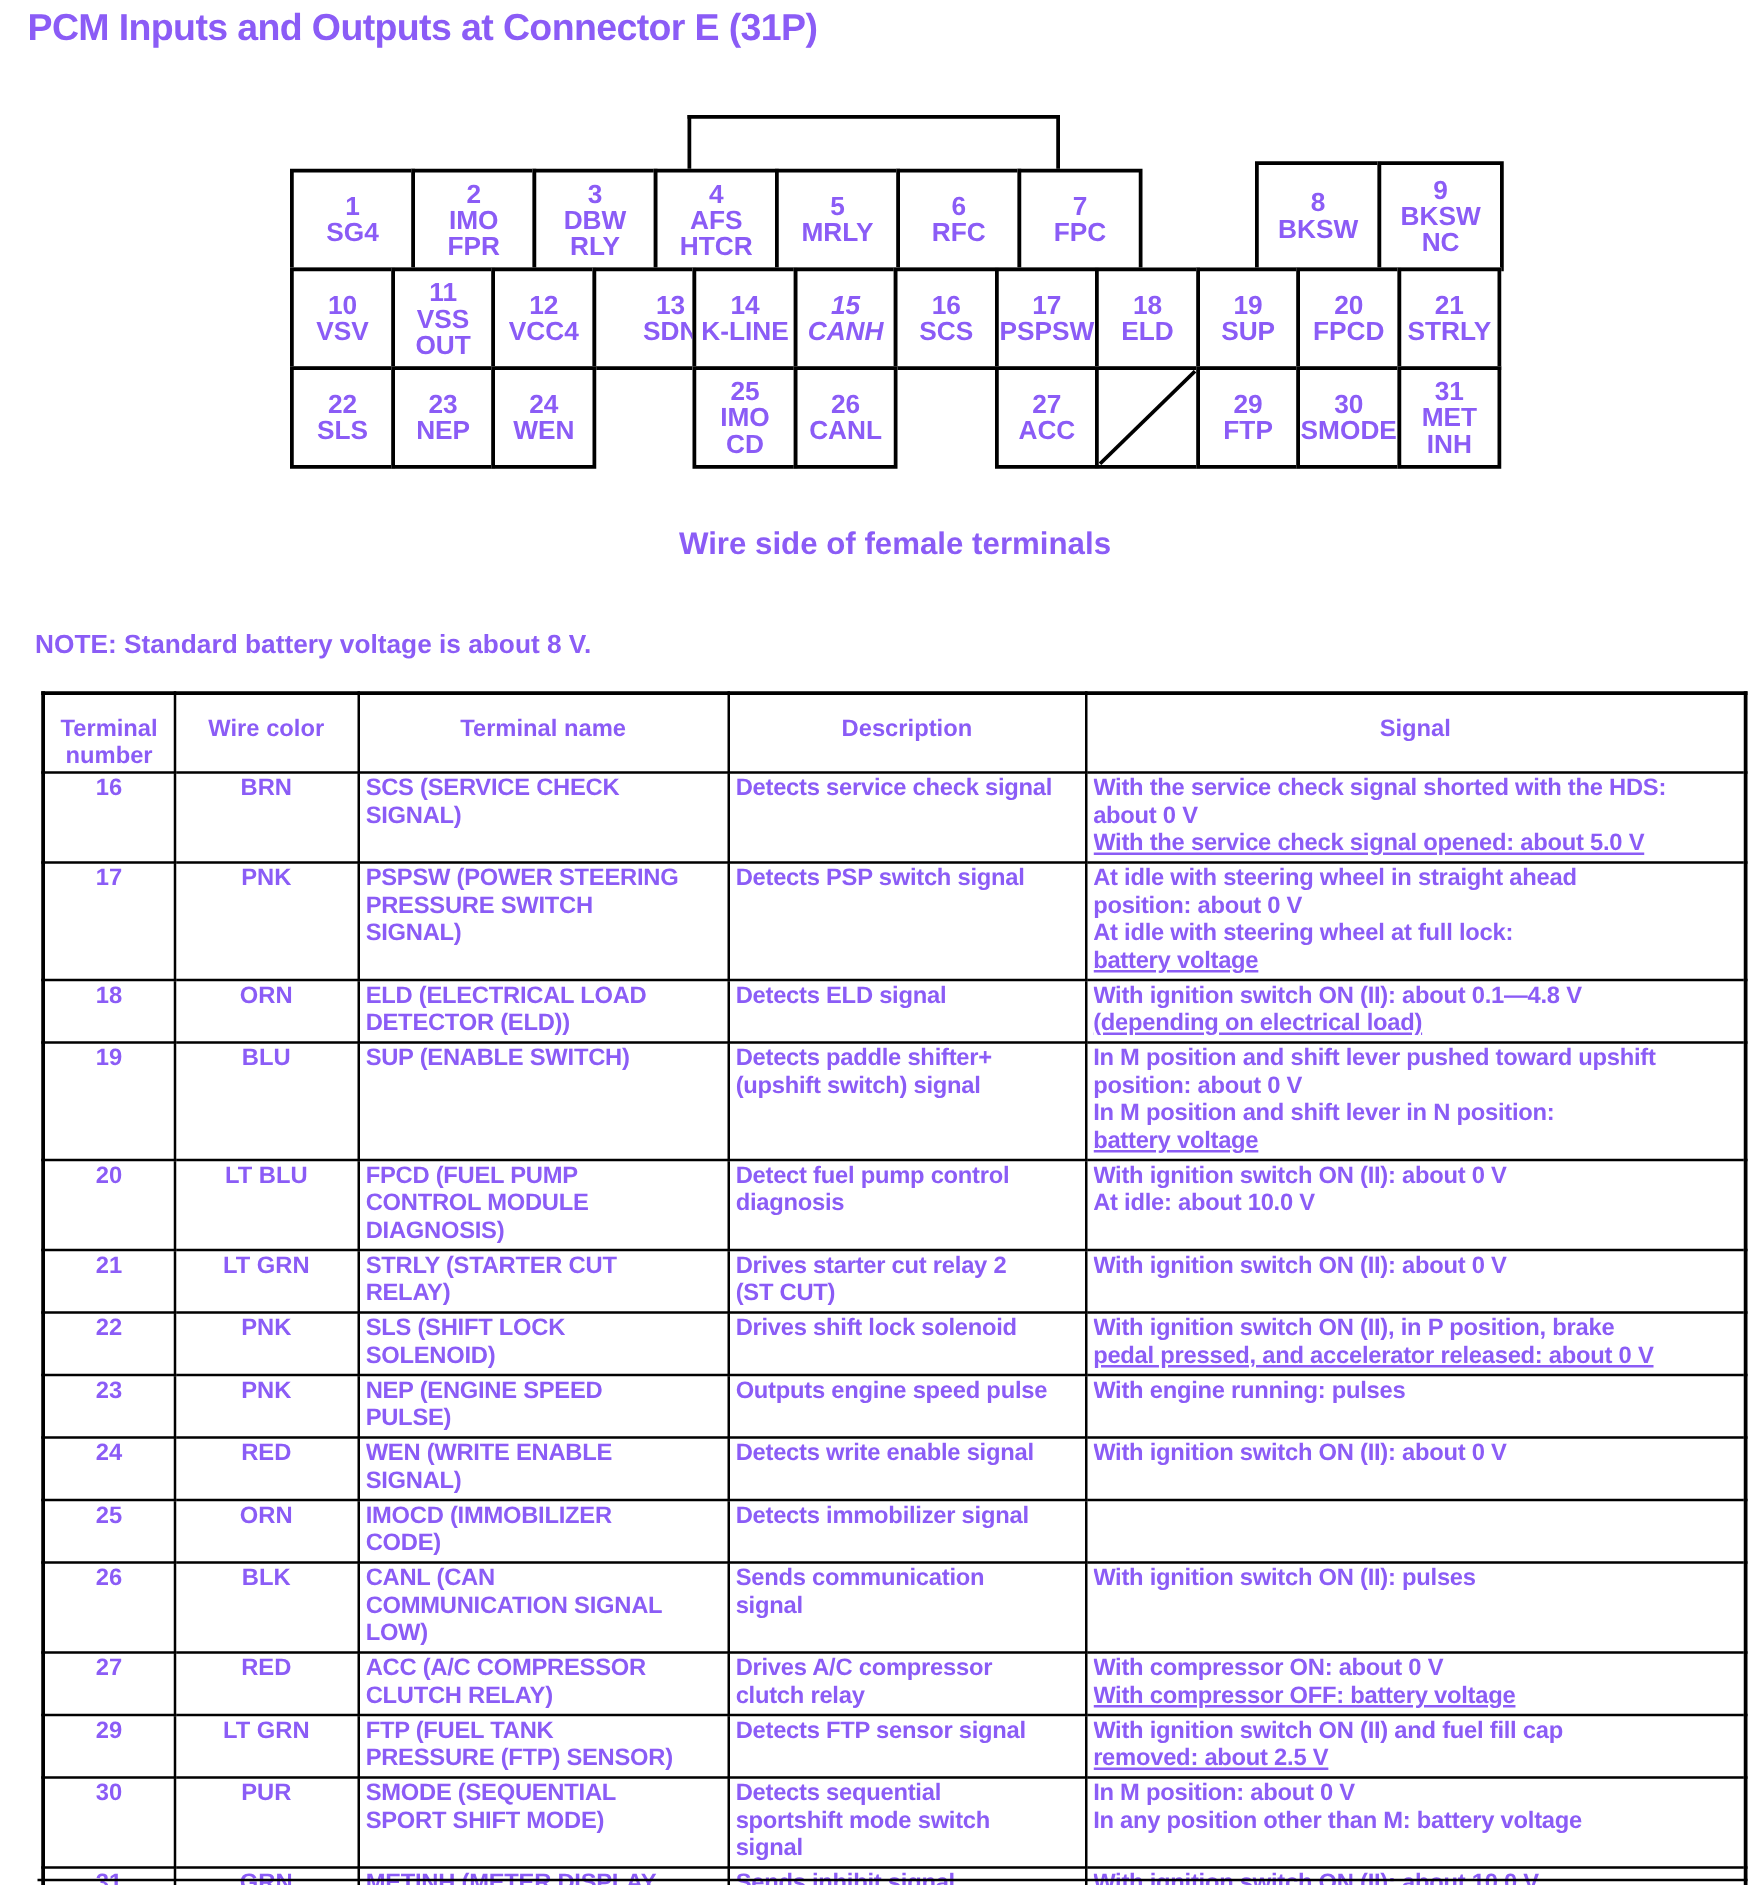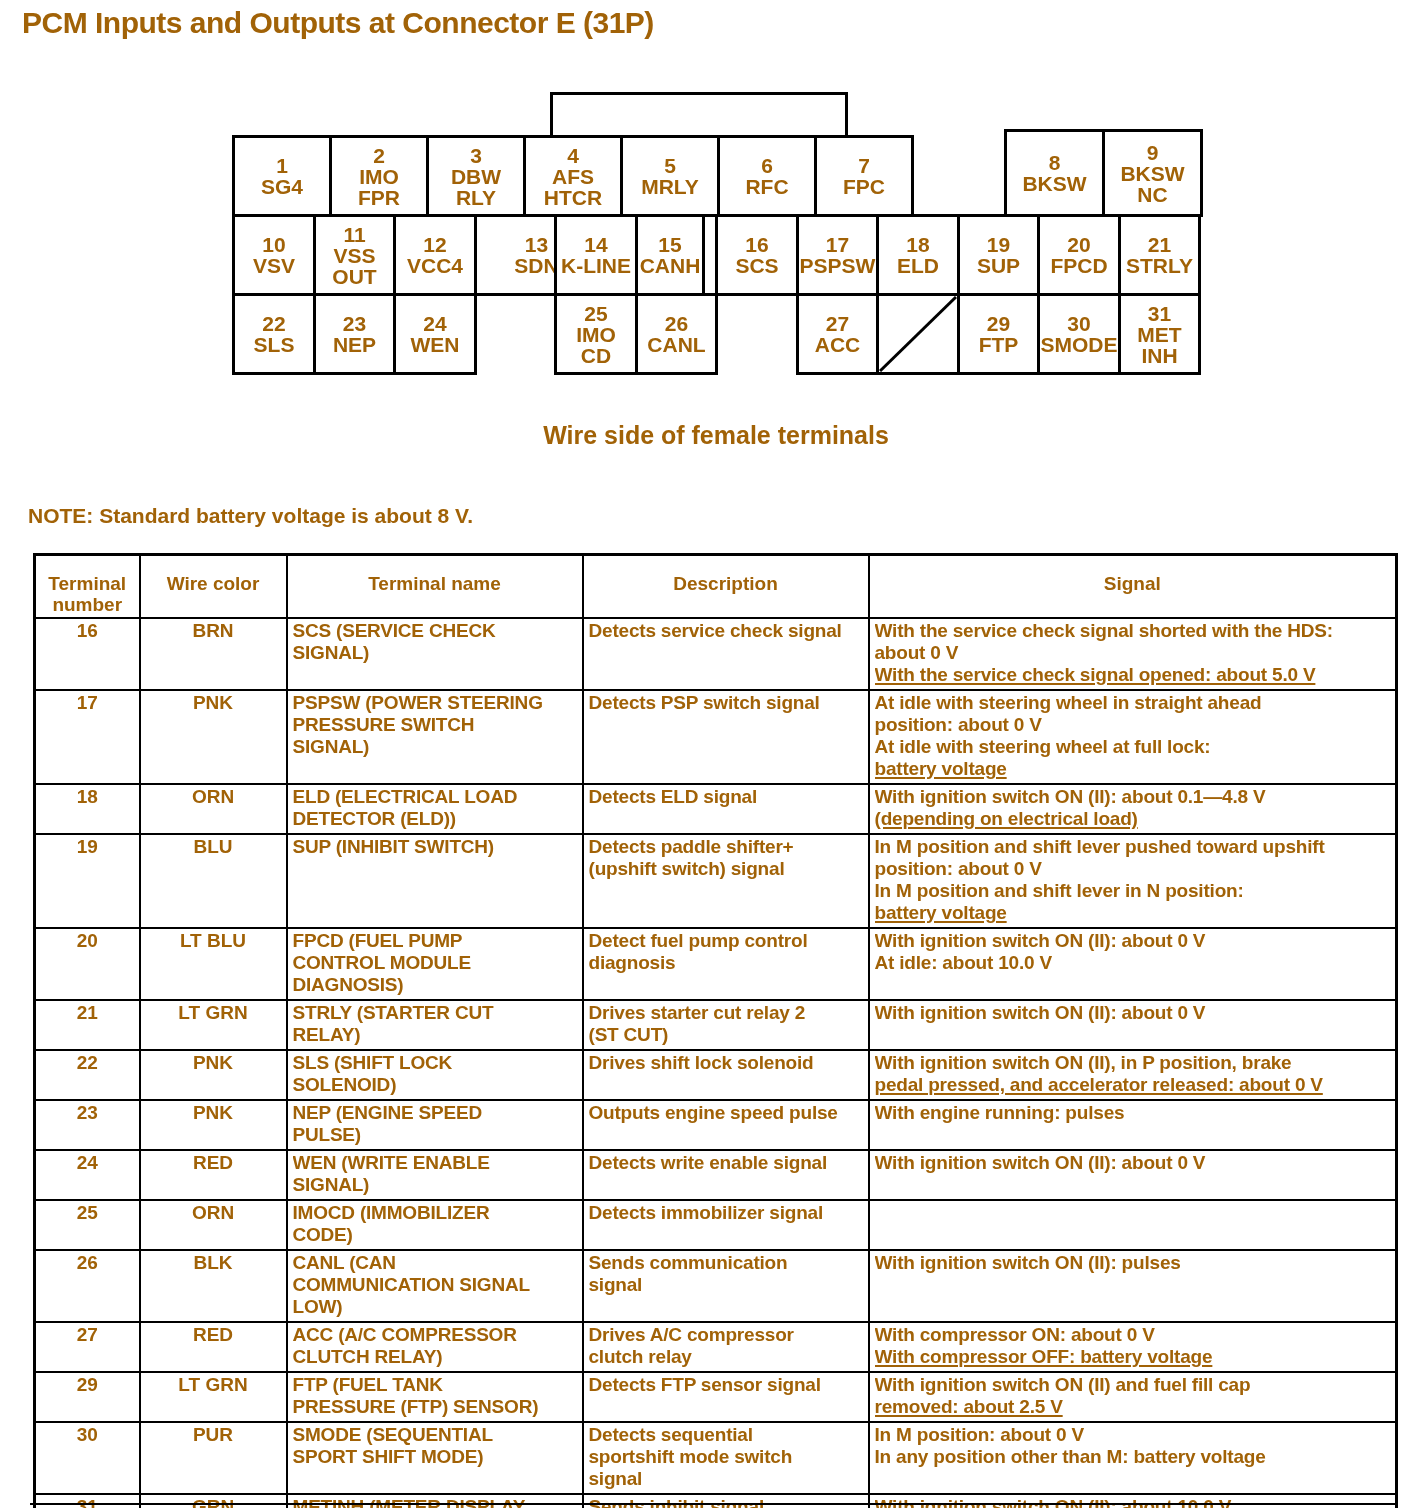--- a/index.html
+++ b/index.html
@@ -1,17 +1,17 @@
 <!DOCTYPE html>
 <html><head>
 <meta charset="utf-8">
 <style>
   html,body{margin:0;padding:0;background:#fff;}
   .page{
-    position:relative;width:1408px;height:1508px;background:#ffffff;color:#a16207;
+    position:relative;width:1408px;height:1508px;background:#ffffff;color:#8b5cf6;
     font-family:"Liberation Sans",sans-serif;overflow:hidden;
   }
   .title{
     position:absolute;left:22px;top:6px;margin:0;
     font-size:30px;font-weight:700;letter-spacing:-0.5px;white-space:nowrap;
   }
   
   #connector{position:absolute;left:0;top:0;width:1408px;height:400px;}
   .ccell{
     position:absolute;box-sizing:border-box;border:3px solid #000;background:#fff;
@@ -106,21 +106,21 @@
         <div class="clab">VCC4</div>
       </div>
       <div class="ccell" style="left: 474px; top: 214px; width: 83px; height: 82px; padding-left: 42px;">
         <div class="cnum">13</div>
         <div class="clab">SDN</div>
       </div>
       <div class="ccell" style="left: 554px; top: 214px; width: 84px; height: 82px;">
         <div class="cnum">14</div>
         <div class="clab">K-LINE</div>
       </div>
-      <div class="ccell" style="left: 635px; top: 214px; width: 70px; height: 82px;">
+      <div class="ccell" style="left: 635px; top: 214px; width: 83px; height: 82px; font-style: italic;">
         <div class="cnum">15</div>
         <div class="clab">CANH</div>
       </div>
       <div class="ccell" style="left: 715px; top: 214px; width: 84px; height: 82px;">
         <div class="cnum">16</div>
         <div class="clab">SCS</div>
       </div>
       <div class="ccell" style="left: 796px; top: 214px; width: 83px; height: 82px;">
         <div class="cnum">17</div>
         <div class="clab">PSPSW</div>
@@ -278,21 +278,21 @@
           </td>
         </tr>
         <tr>
           <td class="c">
             <span class="line">19</span>
           </td>
           <td class="c">
             <span class="line">BLU</span>
           </td>
           <td>
-            <span class="line">SUP (INHIBIT SWITCH)</span>
+            <span class="line">SUP (ENABLE SWITCH)</span>
           </td>
           <td>
             <span class="line">Detects paddle shifter+</span>
             <span class="line">(upshift switch) signal</span>
           </td>
           <td>
             <span class="line">In M position and shift lever pushed toward upshift</span>
             <span class="line">position: about 0 V</span>
             <span class="line">In M position and shift lever in N position:</span>
             <span class="line u">battery voltage</span>

